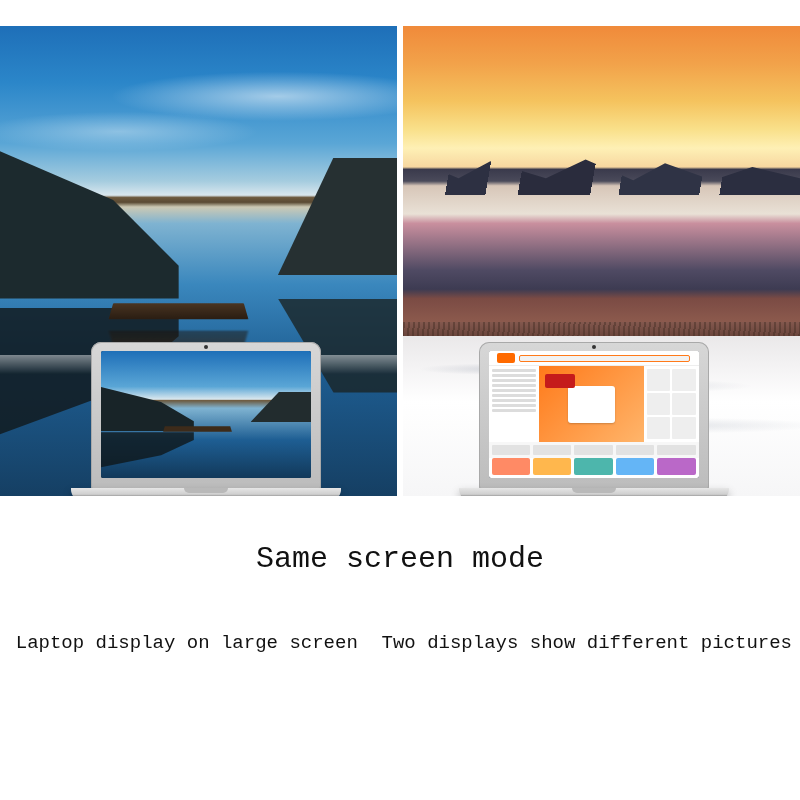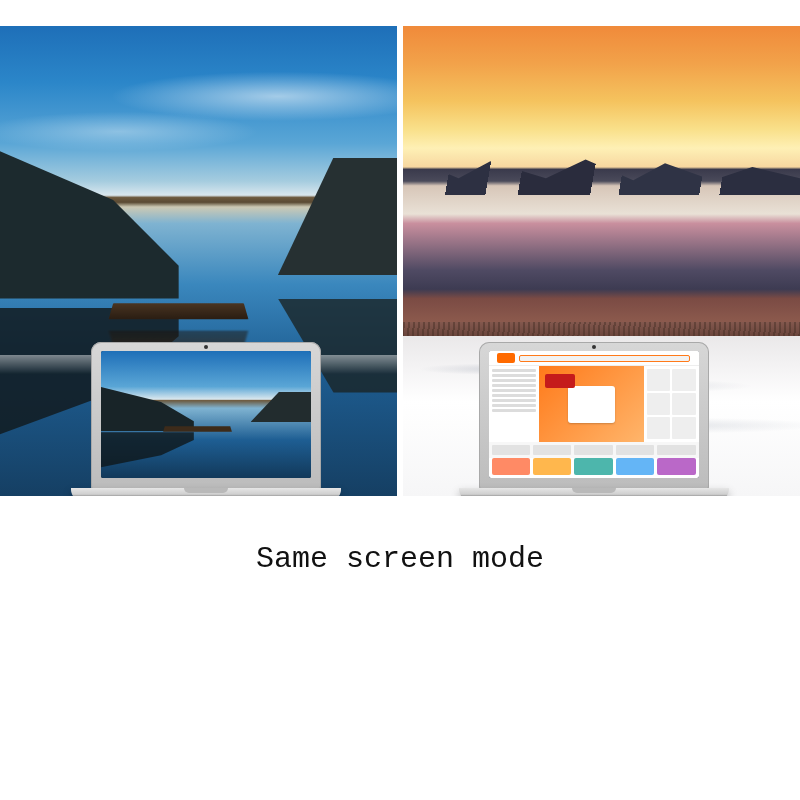--- a/index.html
+++ b/index.html
@@ -412,14 +412,18 @@
         </div>
       </div>
     </div>
 
   </div>
 
   <div class="title-row">
     <div>Same screen mode</div>
   </div>
 
+  <div class="desc-row">
+    <div>Laptop display on large screen</div>
+    <div>Two displays show different pictures</div>
+  </div>
 
 </div>
 
 </body></html>

